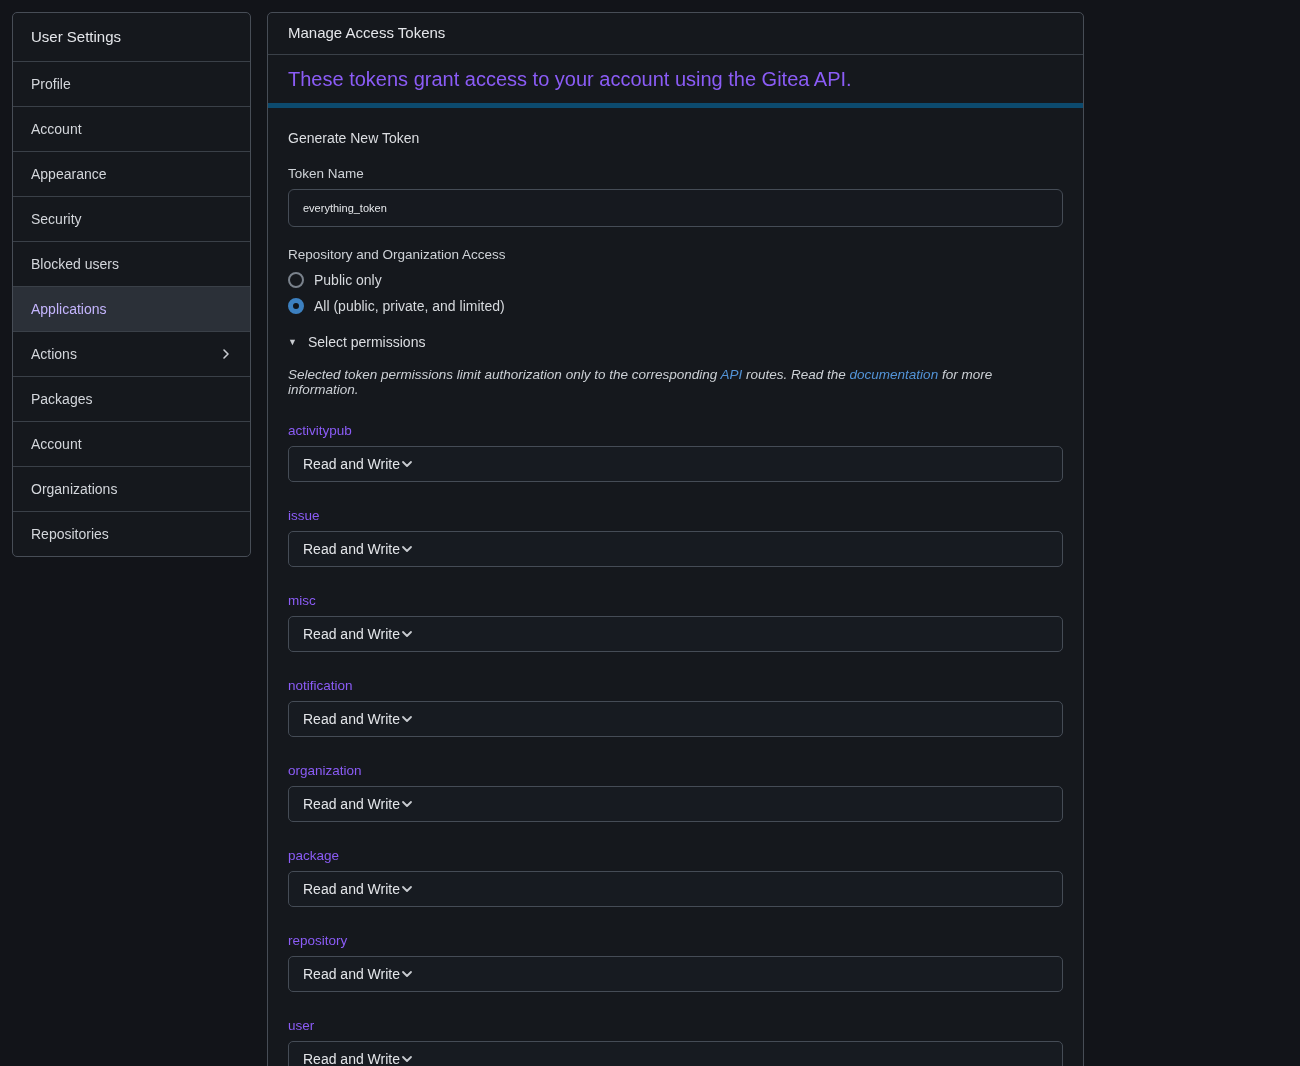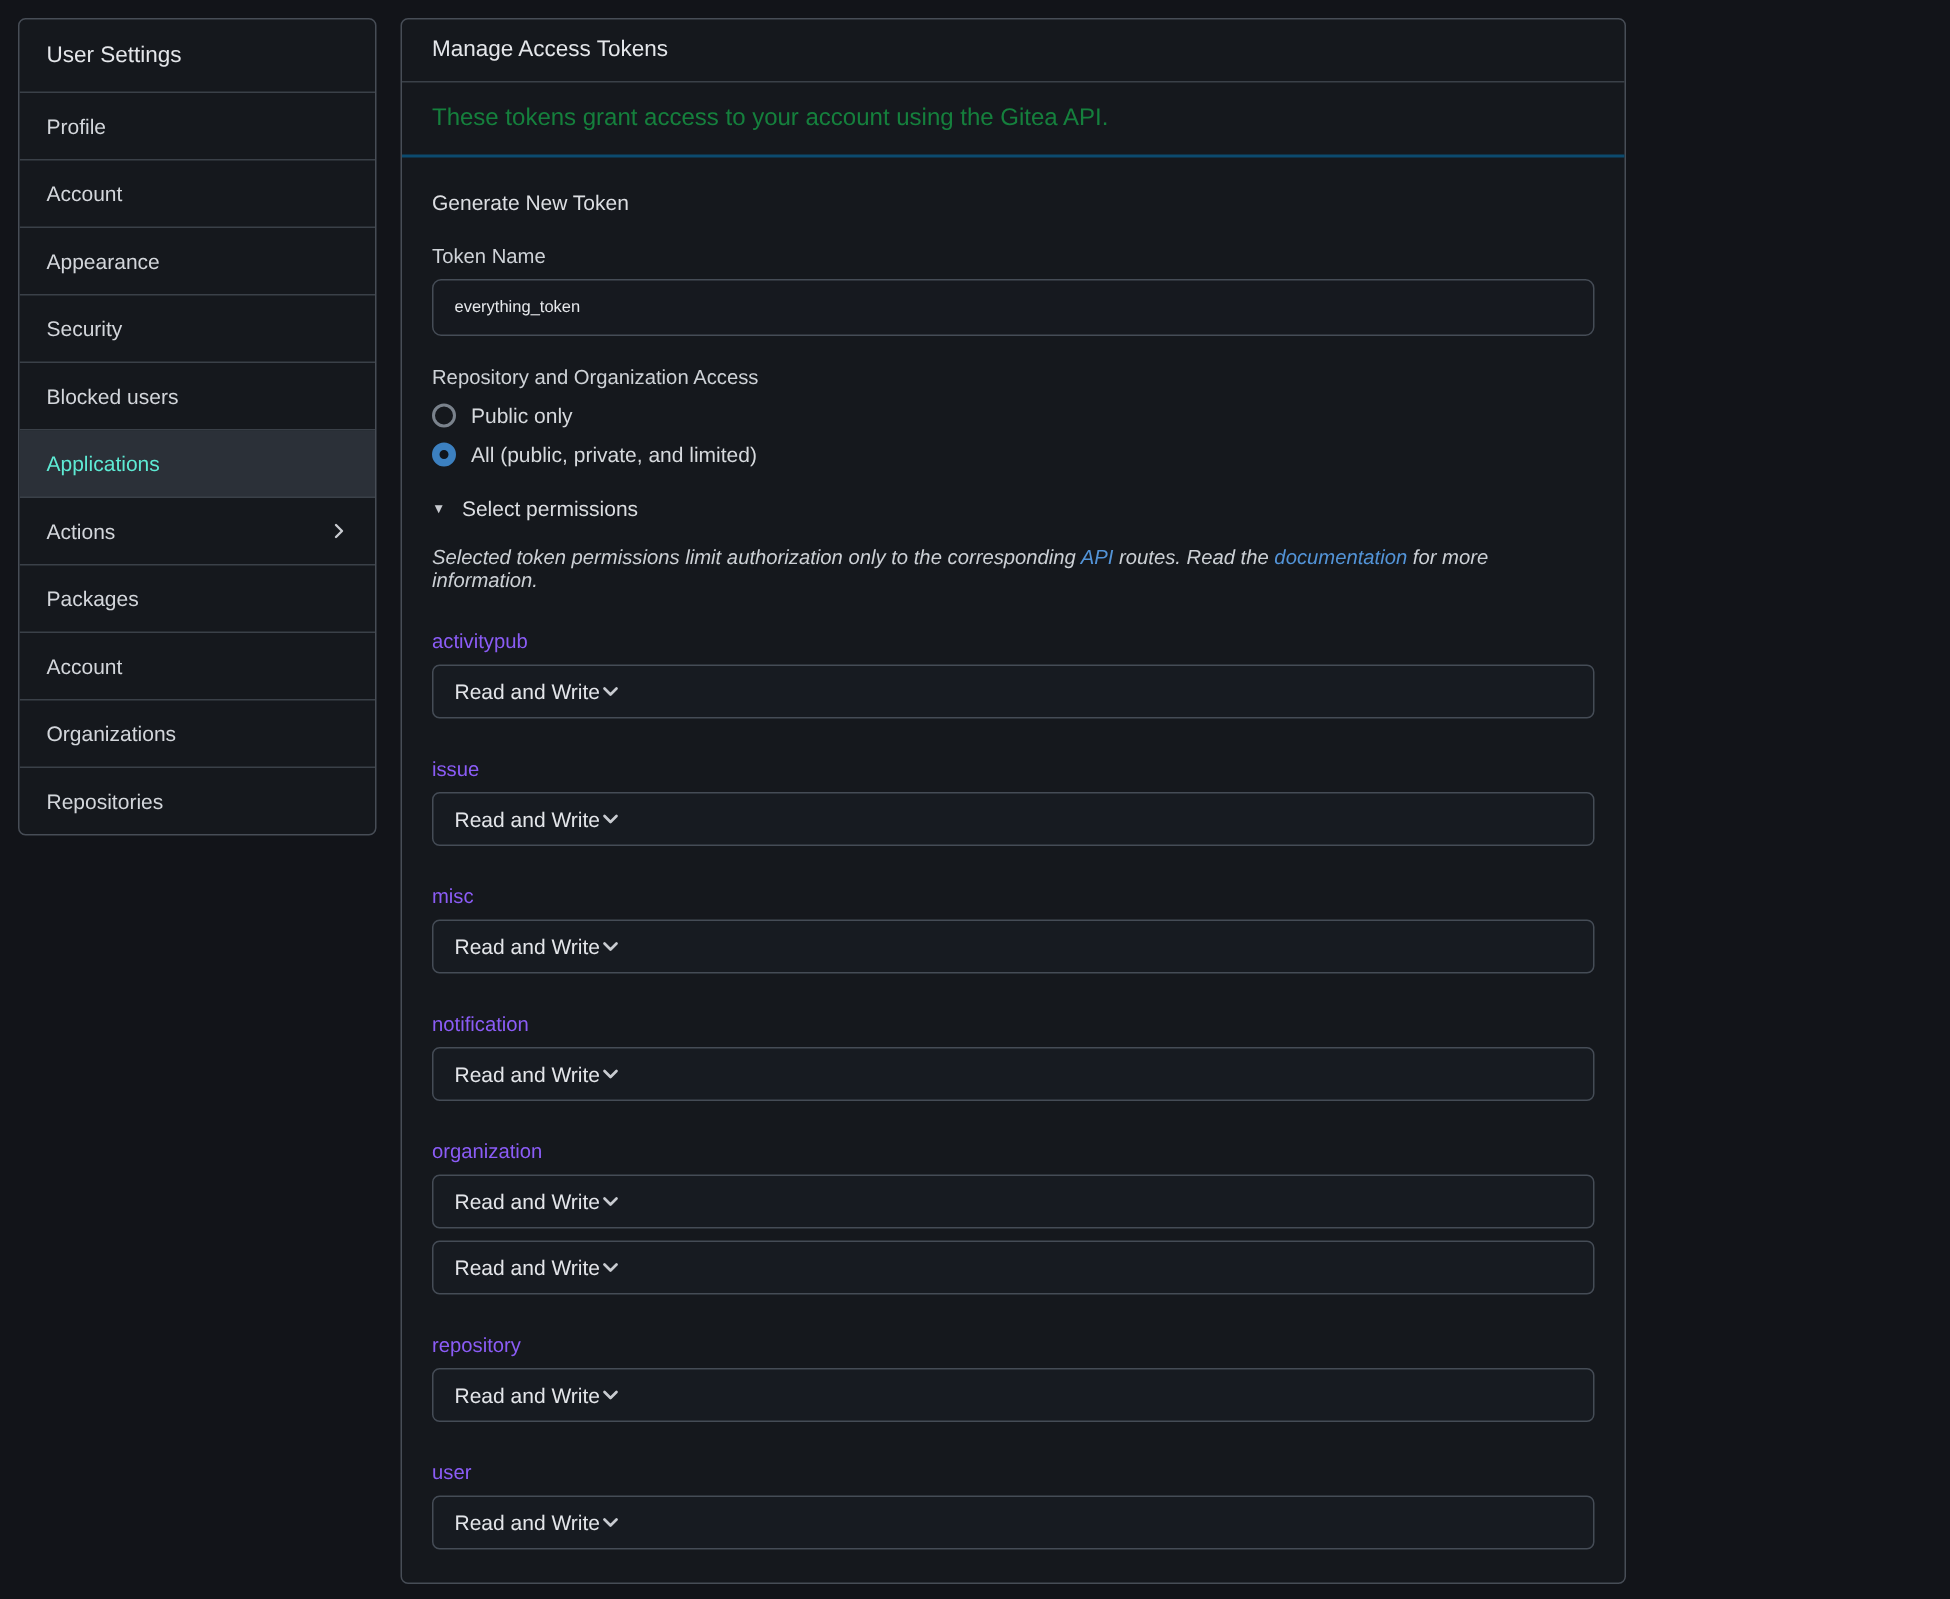--- a/index.html
+++ b/index.html
@@ -26,42 +26,42 @@
   }
   .sb-item {
     padding:14px 18px;
     font-size:14px; line-height:16px;
     color:#d3d6db;
     border-bottom:1px solid #3a4048;
     display:flex; align-items:center; justify-content:space-between;
     cursor:pointer;
   }
   .sb-item:last-child { border-bottom:none; }
-  .sb-item.active { background:#2b3038; color:#5eead4;align-items:flex-end; }
+  .sb-item.active { background:#2b3038; color:#c4b5fd;align-items:flex-end; }
   .sb-chevron { display:flex; align-items:center; color:#c9ccd1; }
 
   
   .main {
     flex:1;
     background:#15181d;
     border:1px solid #474d56;
     border-radius:5px;
     min-height:1044px;
   }
   .panel-header {
     padding:11px 20px 12px;
     font-size:15px; line-height:18px;
     color:#e4e6ea;
     border-bottom:1px solid #3a4048;
   }
   .panel-desc {
     padding:15px 20px;
-    font-size:16px; line-height:18px;
-    color:#15803d;
-    border-bottom:2px solid #0c4a6e;
+    font-size:20px; line-height:18px;
+    color:#8b5cf6;
+    border-bottom:5px solid #0c4a6e;
   }
   .panel-body { padding:14px 20px 12px; }
 
   .section-heading { font-size:14px; font-weight:normal; color:#dcdee2; margin-top:8px; }
 
   .field-label {
     display:block;
     margin-top:20px;
     font-size:13.5px;
     color:#ced2d7;
@@ -244,20 +244,21 @@
       <label class="perm-label">organization</label>
       <div class="select">
         <span>Read and Write</span>
         <span class="select-chevron">
             <svg width="14" height="14" viewBox="0 0 14 14" fill="none">
               <path d="M3 5l4 4 4-4" stroke="currentColor" stroke-width="1.8" stroke-linecap="round" stroke-linejoin="round"></path>
             </svg>
           </span>
       </div>
 
+      <label class="perm-label">package</label>
       <div class="select">
         <span>Read and Write</span>
         <span class="select-chevron">
             <svg width="14" height="14" viewBox="0 0 14 14" fill="none">
               <path d="M3 5l4 4 4-4" stroke="currentColor" stroke-width="1.8" stroke-linecap="round" stroke-linejoin="round"></path>
             </svg>
           </span>
       </div>
 
       <label class="perm-label">repository</label>

